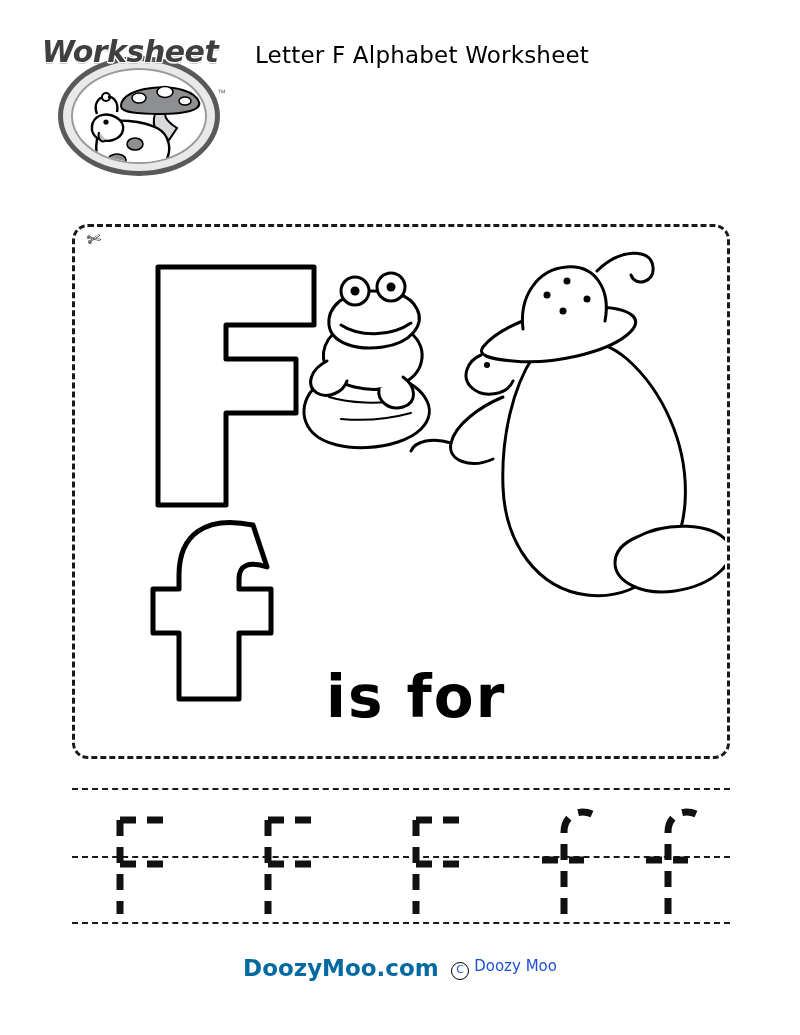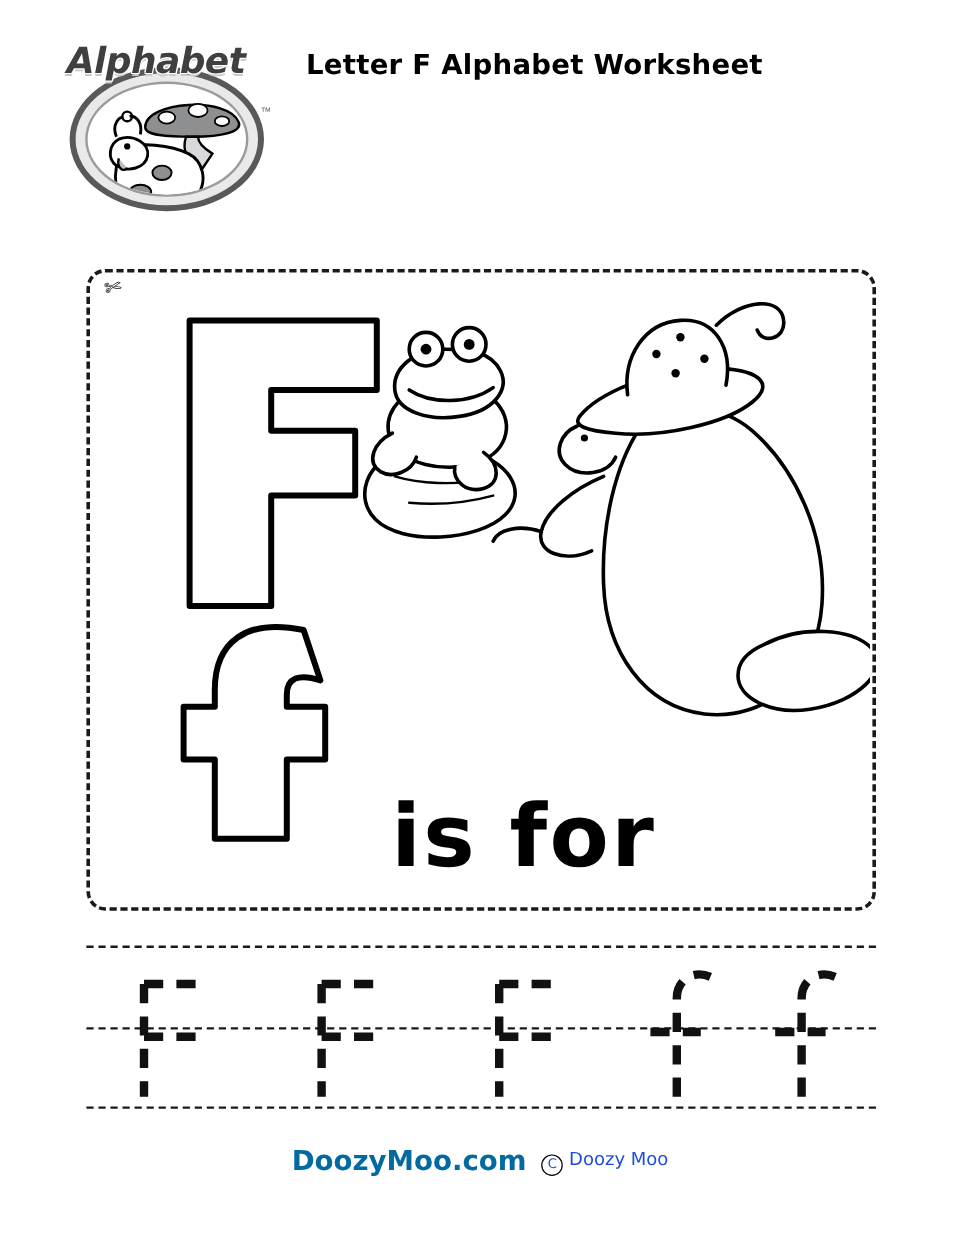--- a/index.html
+++ b/index.html
@@ -84,21 +84,21 @@
     color: #6d6e70;
     font-family: "Liberation Sans", sans-serif;
   }
 
   .worksheet-title {
     position: absolute;
     left: 255px;
     top: 42px;
     width: 500px;
     font-family: "DejaVu Sans", sans-serif;
-    font-weight: bold;
+    font-weight: normal;
     font-size: 23px;
     color: #000000;
     letter-spacing: 0.2px;
   }
 
   .name-row {
     position: absolute;
     left: 395px;
     top: 146px;
     width: 340px;
@@ -164,21 +164,21 @@
     top: 425px;
     width: 470px;
     height: 90px;
   }
   .caption-isfor {
     position: absolute;
     left: 76px;
     top: 10px;
     font-family: "DejaVu Sans", sans-serif;
     font-weight: bold;
-    font-size: 72px;
+    font-size: 58px;
     line-height: 70px;
     color: #000000;
     letter-spacing: 2px;
   }
   .caption-word {
     position: absolute;
     left: 270px;
     top: 6px;
     font-family: "DejaVu Sans", sans-serif;
     font-weight: bold;
@@ -292,21 +292,21 @@
 
           <path d="M26 62 C24 70, 30 74, 33 70" fill="#bfbfc1" stroke="#000" stroke-width="2"></path>
 
           <ellipse cx="62" cy="74" rx="8" ry="6" fill="#8e8f91" stroke="#000" stroke-width="1.6"></ellipse>
           <ellipse cx="44" cy="90" rx="9" ry="6" fill="#8e8f91" stroke="#000" stroke-width="1.6"></ellipse>
 
           <ellipse cx="74" cy="99" rx="56" ry="6" fill="#c9cacc" opacity="0.8"></ellipse>
         </svg>
       </div>
     </div>
-    <div class="logo-wordmark">Alphabet</div>
+    <div class="logo-wordmark">Worksheet</div>
     <div class="logo-tm">™</div>
   </div>
 
   <div class="worksheet-title">Letter F Alphabet Worksheet</div>
 
 </div>
 
 <div class="card">
 
   <span class="scissors">✄</span>

